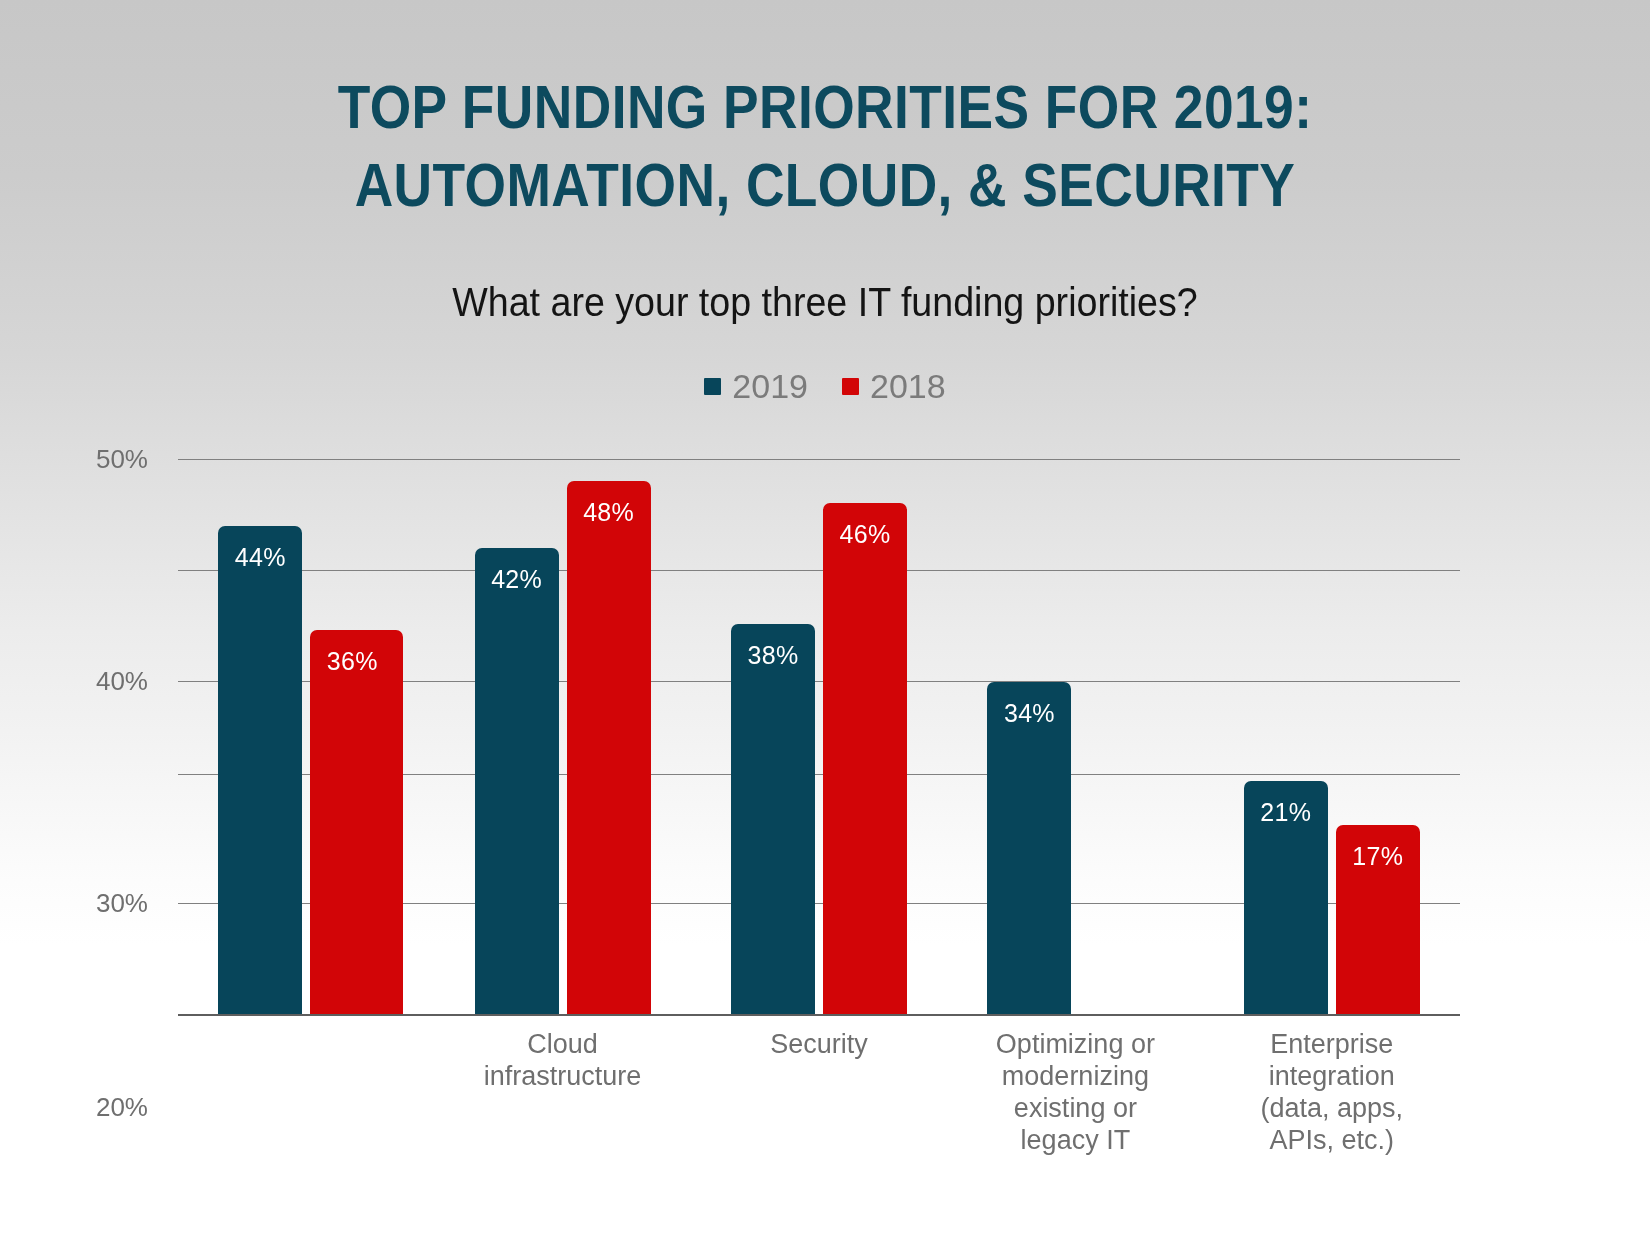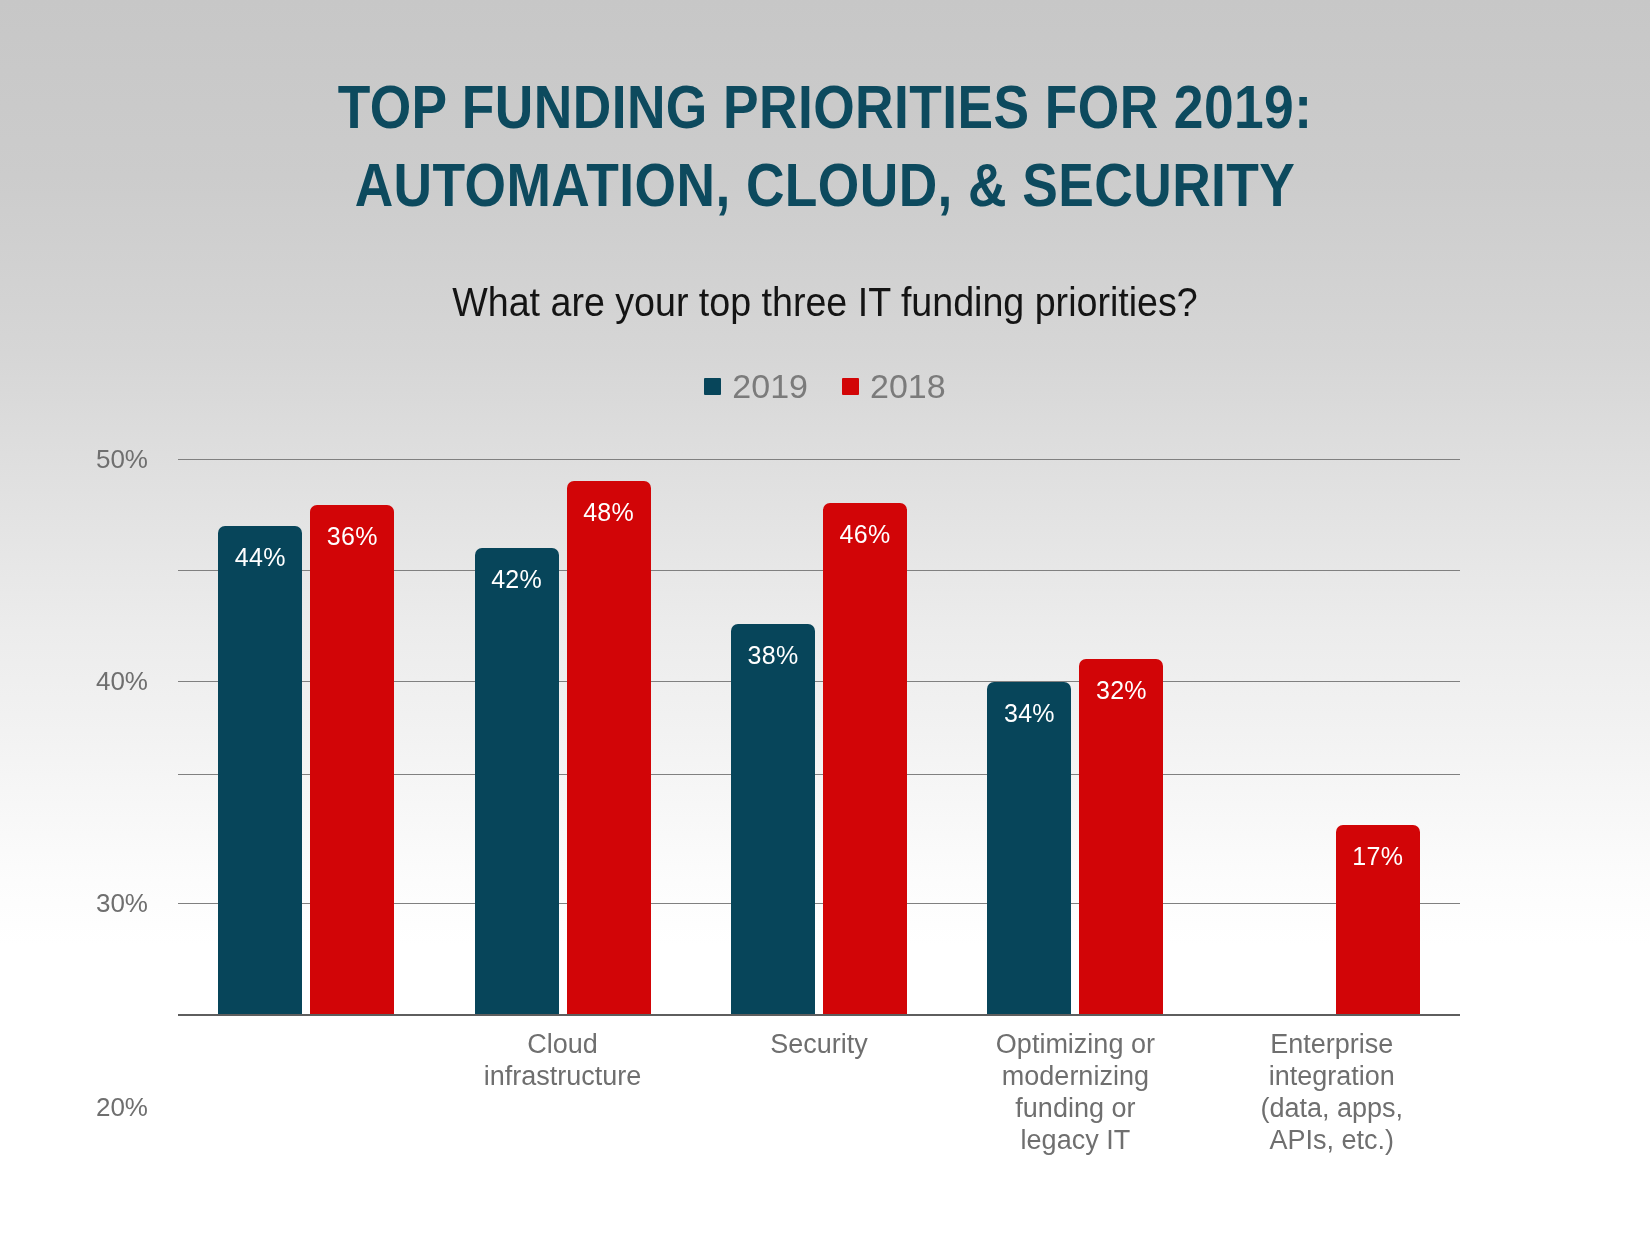--- a/index.html
+++ b/index.html
@@ -212,21 +212,21 @@
           <div class="ytick" style="top: 333px;">20%</div>
         </div>
         <div class="gridline" style="top: 444px;"></div>
         <div class="gridline baseline" style="top: 555px;"></div>
       </div>
     <div id="bars">
         <div class="group" style="left: 40.2px; width: 176px;">
           <div class="bar s2019" style="height: 488.4px; background: rgb(7, 69, 90);">
             <span class="bar-value">44%</span>
           </div>
-          <div class="bar s2018" style="height: 509px; background: rgb(210, 5, 7);">
+          <div class="bar s2018" style="height: 384px; background: rgb(210, 5, 7); padding-left: 9px;">
             <span class="bar-value">36%</span>
           </div>
         </div>
         <div class="group" style="left: 296.6px; width: 176px;">
           <div class="bar s2019" style="height: 466.2px; background: rgb(7, 69, 90);">
             <span class="bar-value">42%</span>
           </div>
           <div class="bar s2018" style="height: 532.8px; background: rgb(210, 5, 7);">
             <span class="bar-value">48%</span>
           </div>
@@ -236,39 +236,39 @@
             <span class="bar-value">38%</span>
           </div>
           <div class="bar s2018" style="height: 510.6px; background: rgb(210, 5, 7);">
             <span class="bar-value">46%</span>
           </div>
         </div>
         <div class="group" style="left: 809.4px; width: 176px;">
           <div class="bar s2019" style="height: 332px; background: rgb(7, 69, 90);">
             <span class="bar-value">34%</span>
           </div>
-          <div class="bar s2018" style="height: 355.2px; background: rgb(210, 5, 7);">
-            <span class="bar-value">32%</span>
-          </div>
         </div>
         <div class="group" style="left: 1065.8px; width: 176px;">
+          <div class="bar s2019" style="height: 233.1px; background: rgb(7, 69, 90);">
+            <span class="bar-value">21%</span>
+          </div>
           <div class="bar s2018" style="height: 188.7px; background: rgb(210, 5, 7);">
             <span class="bar-value">17%</span>
           </div>
         </div>
       </div>
   </div>
 
   <div id="categories">
       <div class="cat" style="left: 254.6px;">Cloud
 infrastructure</div>
       <div class="cat" style="left: 511px;">Security</div>
       <div class="cat" style="left: 767.4px;">Optimizing or
 modernizing
-funding or
+existing or
 legacy IT</div>
       <div class="cat" style="left: 1023.8px;">Enterprise
 integration
 (data, apps,
 APIs, etc.)</div>
     </div>
 
 </div>
 
 </body></html>

